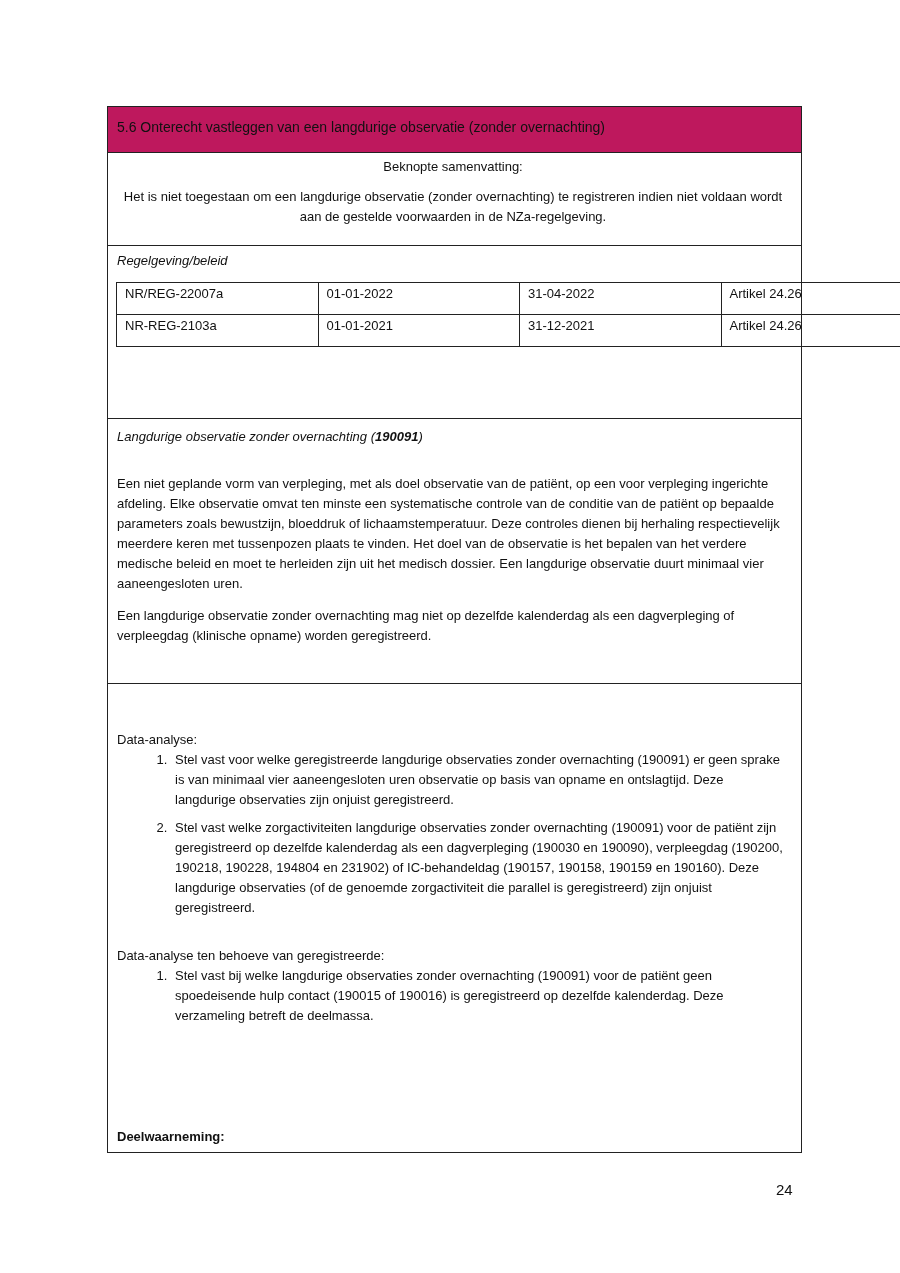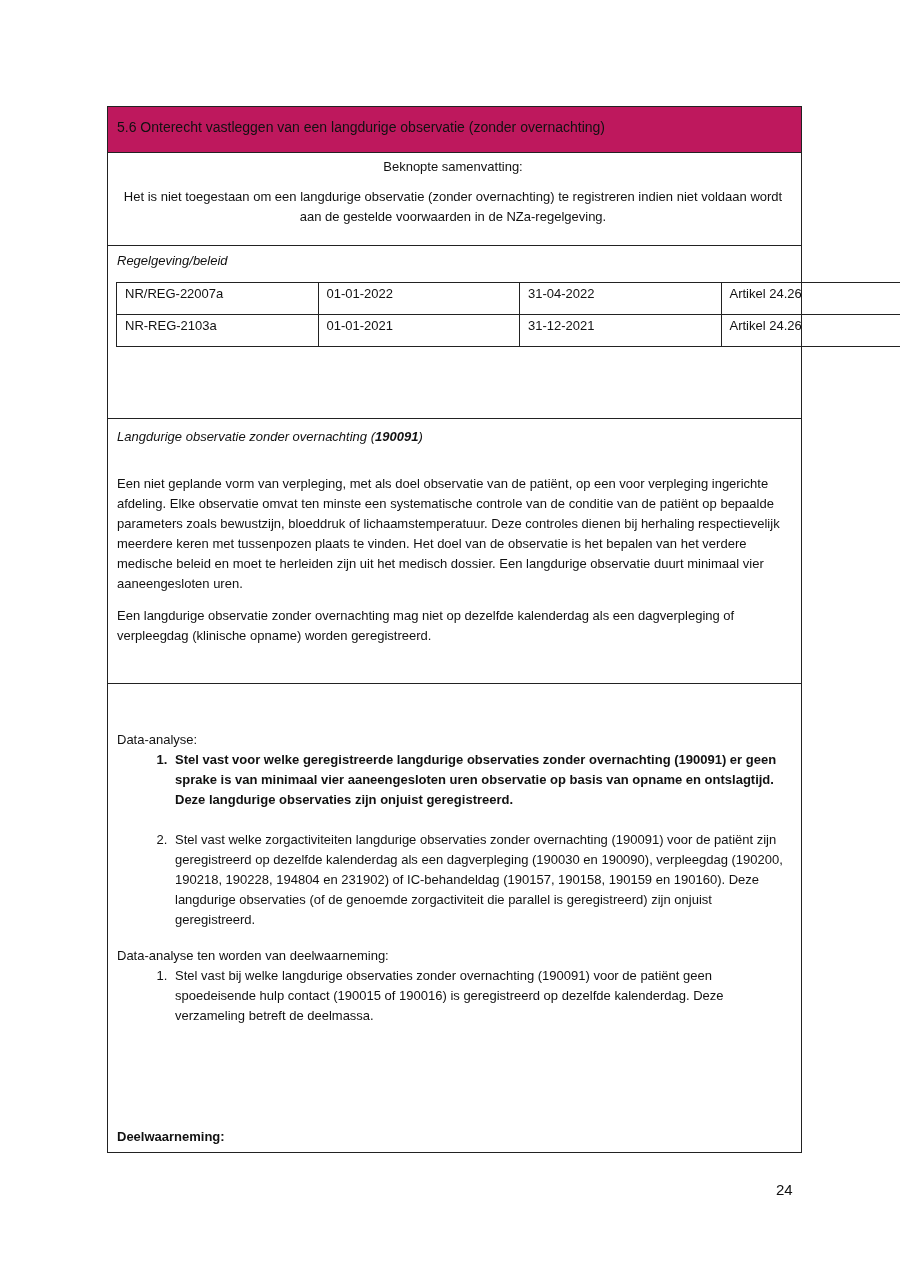--- a/index.html
+++ b/index.html
@@ -59,24 +59,24 @@
   <div class="row r-def">
     <div class="p italic" style="top:8px;"><span>Langdurige observatie zonder overnachting (</span><b>190091</b><span>)</span></div>
     <div class="p" style="top:55px;">Een niet geplande vorm van verpleging, met als doel observatie van de patiënt, op een voor verpleging ingerichte afdeling. Elke observatie omvat ten minste een systematische controle van de conditie van de patiënt op bepaalde parameters zoals bewustzijn, bloeddruk of lichaamstemperatuur. Deze controles dienen bij herhaling respectievelijk meerdere keren met tussenpozen plaats te vinden. Het doel van de observatie is het bepalen van het verdere medische beleid en moet te herleiden zijn uit het medisch dossier. Een langdurige observatie duurt minimaal vier aaneengesloten uren.</div>
     <div class="p" style="top:187px;">Een langdurige observatie zonder overnachting mag niet op dezelfde kalenderdag als een dagverpleging of verpleegdag (klinische opname) worden geregistreerd.</div>
   </div>
 
 
   <div class="row r-data">
     <div class="heading-b" style="top:4px;">Data-analyse:</div>
     <ol class="items" style="top:22px;">
-      <li style="margin-bottom:20px;font-weight:bold;">Stel vast voor welke geregistreerde langdurige observaties zonder overnachting (190091) er geen sprake is van minimaal vier aaneengesloten uren observatie op basis van opname en ontslagtijd. Deze langdurige observaties zijn onjuist geregistreerd.</li>
+      <li style="margin-bottom:8px;">Stel vast voor welke geregistreerde langdurige observaties zonder overnachting (190091) er geen sprake is van minimaal vier aaneengesloten uren observatie op basis van opname en ontslagtijd. Deze langdurige observaties zijn onjuist geregistreerd.</li>
       <li>Stel vast welke zorgactiviteiten langdurige observaties zonder overnachting (190091) voor de patiënt zijn geregistreerd op dezelfde kalenderdag als een dagverpleging (190030 en 190090), verpleegdag (190200, 190218, 190228, 194804 en 231902) of IC-behandeldag (190157, 190158, 190159 en 190160). Deze langdurige observaties (of de genoemde zorgactiviteit die parallel is geregistreerd) zijn onjuist geregistreerd.</li>
     </ol>
-    <div class="heading-b" style="top:220px;">Data-analyse ten worden van deelwaarneming:</div>
+    <div class="heading-b" style="top:220px;">Data-analyse ten behoeve van geregistreerde:</div>
     <ol class="items" style="top:238px;">
       <li>Stel vast bij welke langdurige observaties zonder overnachting (190091) voor de patiënt geen spoedeisende hulp contact (190015 of 190016) is geregistreerd op dezelfde kalenderdag. Deze verzameling betreft de deelmassa.</li>
     </ol>
     <div class="heading-b" style="top:401px; font-weight:bold;">Deelwaarneming:</div>
   </div>
 
 </div>
 
 <div class="page-num">24</div>
 

